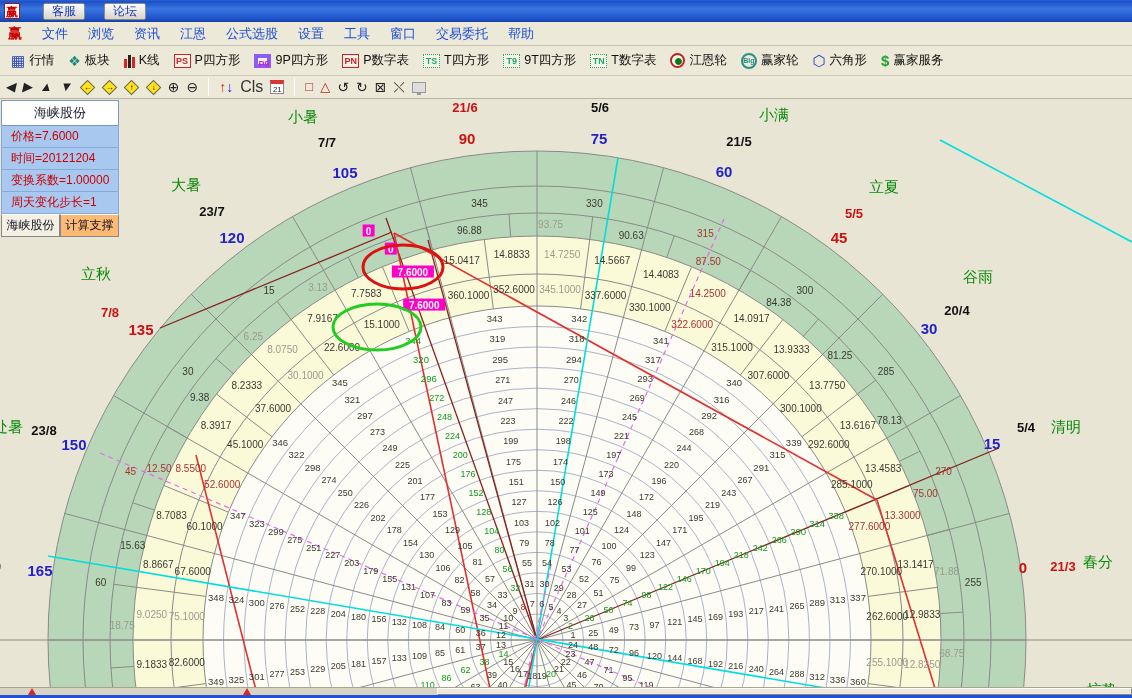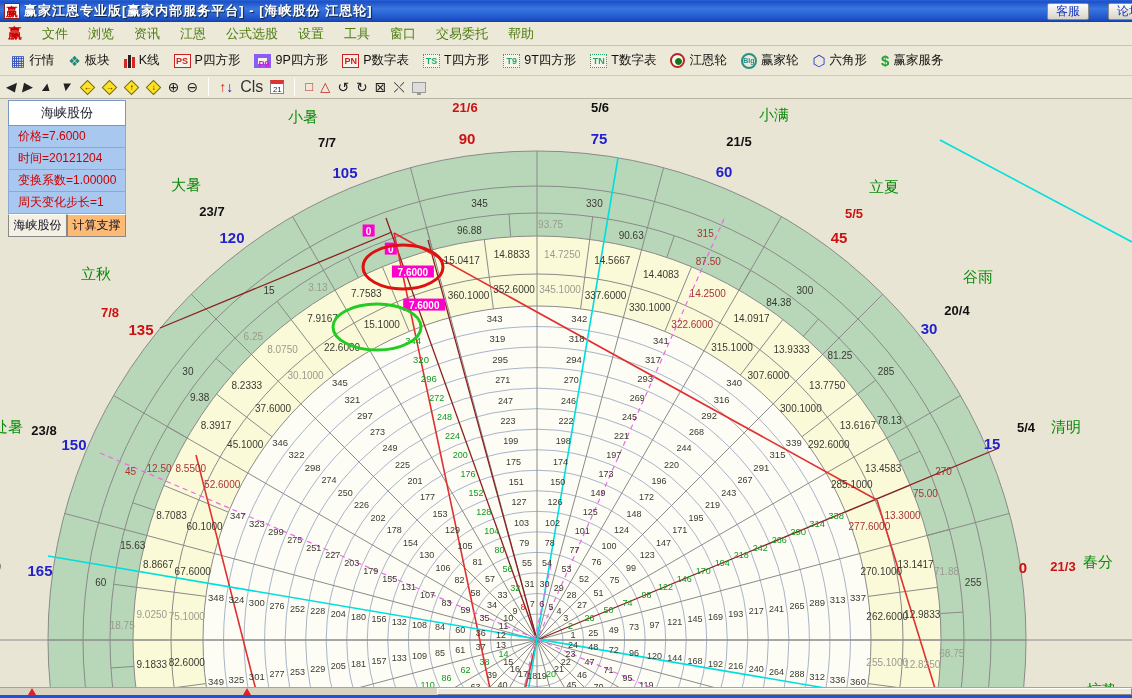--- a/index.html
+++ b/index.html
@@ -14,21 +14,21 @@
   .titlebar .title { color:#fff; font-size:13px; font-weight:bold; letter-spacing:1px;
     text-shadow:1px 1px 1px #123; white-space:nowrap; flex:1; }
   .tb-btn { height:17px; padding:0 8px; margin-left:19px; font-size:12px; color:#1133bb;
     background:linear-gradient(180deg,#fdfdfd,#d8d4c8); border:1px solid #8a8a8a; border-radius:2px;
     line-height:15px; flex:0 0 auto; }
   .tb-btn.cut { margin-right:-22px; }
   
   .menubar { position:absolute; left:0; top:22px; width:1132px; height:24px; background:#ece9d8;
     border-bottom:1px solid #c8c4b4; display:flex; align-items:center; font-size:13px; }
   .menubar .logo { color:#c00; font-weight:bold; padding:0 10px 0 8px; font-size:14px;}
-  .menubar .mitem { padding:20px 10px; color:#4d7c0f; cursor:default; }
+  .menubar .mitem { padding:20px 10px; color:#1d4ed8; cursor:default; }
   
   .toolbar { position:absolute; left:0; top:46px; width:1132px; height:30px; background:#ece9d8;
     border-bottom:1px solid #cfcbbb; display:flex; align-items:center; padding-left:4px; }
   .tool { display:flex; align-items:center; gap:4px; padding:2px 7px; font-size:12.5px; color:#111; }
   .ltr { display:inline-block; width:17px; height:14px; font-size:9px; font-weight:bold; text-align:center;
     line-height:13px; background:#f6f4ea; }
   .ic-grid { color:#2244bb; font-size:15px; line-height:14px;}
   .ic-blocks { color:#1d8a7a; font-size:14px; line-height:14px;}
   .kline { display:inline-flex; align-items:flex-end; gap:1px; height:14px;}
   .kline i { display:block; width:3px; background:#d22;}
@@ -55,21 +55,21 @@
   .updown s { color:#22d; text-decoration:none;}
   .cls { font-size:16px; color:#333; }
   .cal { width:14px; height:14px; border:1px solid #888; background:#fff; font-size:8px; text-align:center;
     line-height:12px; color:#233; border-top:4px solid #d33;}
   .redshape { color:#b22; font-size:13px;}
   .mon { width:14px; height:11px; border:1px solid #999; background:#ddd; position:relative;}
   .mon::after { content:""; position:absolute; left:4px; bottom:-3px; width:4px; height:3px; background:#999;}
   
   .chart { position:absolute; left:0; top:99px; width:1132px; height:599px; background:#e9e5d5;}
   
-  .panel { position:absolute; left:8px; top:100px; width:118px; font-size:12px; z-index:5;}
+  .panel { position:absolute; left:1px; top:100px; width:118px; font-size:12px; z-index:5;}
   .panel .ptitle { background:#fff; border:1px solid #7a96c8; color:#223; text-align:center;
     padding:3px 0; font-size:13px;}
   .panel .prow { background:#a8c8f0; border:1px solid #88aad8; border-top:none; color:#c00;
     padding:2px 9px; white-space:nowrap; overflow:hidden;}
   .pbtns { display:flex; }
   .pbtn { flex:1; border:1px solid #888; border-top:1px solid #fff; background:#f4f1e4; padding:2px 0;
     text-align:center; color:#112; font-size:12px;}
   .pbtn.teal { background:#fdba74;text-align:center; }
   
   .scroll { position:absolute; left:0; top:687px; width:1132px; height:8px; background:#d8d3c3;
@@ -78,21 +78,20 @@
     background:#ece9d8; border:1px solid #fff; border-right-color:#888; border-bottom-color:#888;}
   .smark { position:absolute; top:0px; width:0; height:0; border-left:4px solid transparent;
     border-right:4px solid transparent; border-bottom:7px solid #d22;}
   .winedge { position:absolute; left:0; top:695px; width:1132px; height:3px; background:#1c52d8; z-index:7;}
 </style>
 </head>
 <body>
 
 <div class="titlebar">
   <span class="appicon">赢</span>
-  <span class="title">赢家江恩专业版[赢家内部服务平台] - [海峡股份 江恩轮]</span>
   <span class="tb-btn">客服</span>
   <span class="tb-btn cut">论坛</span>
 </div>
 
 <div class="menubar">
   <span class="logo">赢</span>
   <span class="mitem">文件</span>
   <span class="mitem">浏览</span>
   <span class="mitem">资讯</span>
   <span class="mitem">江恩</span>

